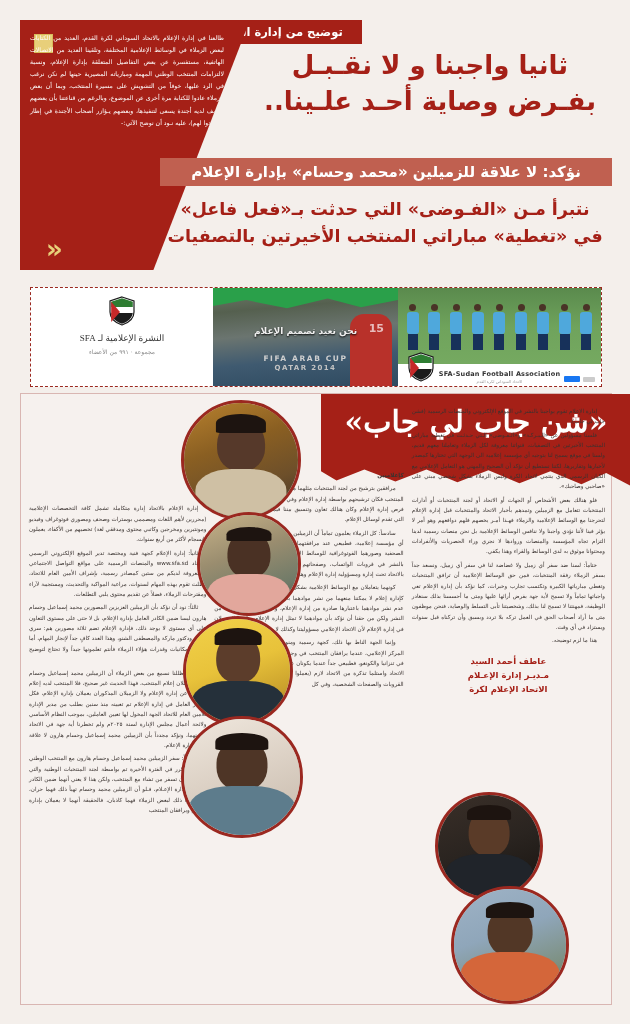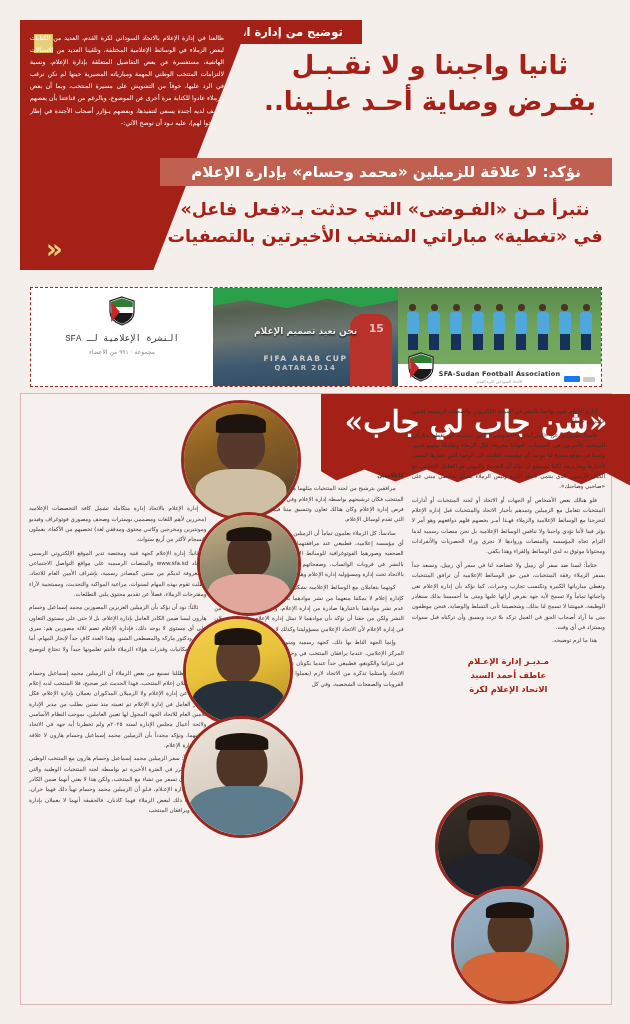--- a/index.html
+++ b/index.html
@@ -79,21 +79,21 @@
   .ps-fb{width:182px;}
   .ps-fifa{width:185px;}
   .ps-team{width:203px;}
 
   .fb-logo{
     position:absolute;top:8px;left:50%;transform:translateX(-50%);
     width:26px;height:30px;
   }
   .fb-title{
     position:absolute;top:45px;left:0;right:0;text-align:center;
-    direction:rtl;font-size:9px;color:#333;font-family:Liberation Mono, monospace;
+    direction:rtl;font-size:9px;color:#333;font-family:Liberation Serif, serif;
   }
   .fb-sub{
     position:absolute;top:60px;left:0;right:0;text-align:center;
     direction:rtl;font-size:6px;color:#888;font-family:"DejaVu Serif",serif;
   }
 
   .fifa-img{position:absolute;inset:0;
     background:linear-gradient(175deg,#6d7a6a 0%,#55604f 22%,#6b7570 45%,#3f5a70 70%,#2e4a60 100%);}
   .fifa-green{position:absolute;top:0;left:0;right:0;height:22px;
     background:#2aa04a;clip-path:polygon(0 0,100% 0,100% 55%,80% 88%,62% 48%,40% 92%,18% 55%,0 82%);}
@@ -321,22 +321,22 @@
         <p>وإنما الجهة الناط بها ذلك، كجهة رسمية ومنوطة ومنعها من استخدام لوقو المركز الإعلامي، عندما يرافقان المنتخب في وجودنا كإدارة إعلام، كذلك ما حدث في تنزانيا والكونغو، فطبيعي جداً عندما يكونان على حساب الاتحاد ونزلا في فندق الاتحاد واستلما تذكرة من الاتحاد لازم (يعملوا كل ذلك) بما في ذلك النشر في القروبات والصفحات الشخصية، وفي كل</p>
       </div>
 
       <div class="col col-left">
         <p>إدارة الإعلام تقوم بواجبنا بالنشر في الموقع الإلكتروني والمنصات الرسمية (فشن جاب لي جاب).</p>
         <p>فلسنا مسؤولين عن «الـبـركـة» و«الـفـوضى» الـتي حـدثـت في تغطية مباراتي المنتخب الأخيرتين في التصفيات، قنواتنا معروفة لكل الزملاء وتعاملنا معهم قديم، ولسنا في موقع يسمح لنا بتوجيه أي مؤسسة إعلامية الى الوجهة التي تختارها كمصدر لأخبارها وتقاريرها، لكننا نستطيع أن نؤكد أن الصحيح والمهني هو التعامل الإعلامي مع الكيان الرسمي الذي ينتمي لاتحاد الكرة وليس الزملاء بشكل شخصي مبني على «صاحبي وصاحبك».</p>
         <p>فلو هنالك بعض الأشخاص أو الجهات أو الاتحاد أو لجنة المنتخبات أو أدارات المنتخبات تتعامل مع الزميلين وتمدهم بأخبار الاتحاد والمنتخبات قبل إدارة الإعلام لتحرجنا مع الوسائط الإعلامية والزملاء فهـذا أمـر يخصهم فلهم دوافعهم وهو أمر لا يؤثر فينا لأننا نؤدي واجبنا ولا ننافس الوسائط الإعلامية بل نحن منصات رسمية لدينا التزام تجاه المؤسسة والمنصات وروادها لا نجري وراء الحصريات والأنفرادات ومحتوانا موثوق به لدى الوسائط والقراء وهذا يكفي.</p>
         <p>ختاماً: لسنا ضد سفر أي زميل ولا غضاضة لنا في سفر أي زميل، ونسعد جداً بسفر الزملاء رفقة المنتخبات، فمن حق الوسائط الإعلامية أن ترافق المنتخبات وتغطي مبارياتها الكبيرة وتكتسب تجارب وخبرات، كما نؤكد بأن إدارة الإعلام تعي واجباتها تماماً ولا تسمح لأية جهة بفرض أرائها عليها ومتى ما أحسسنا بذلك سنغادر الوظيفة، فمهنتنا لا تسمح لنا بذلك، وشخصيتنا تأبى التسلط والوصاية، فنحن موظفون متى ما أراد أصحاب الحق في العمل تركه بلا تردد وبسبق وأن تركناه قبل سنوات ويستزاد في أي وقت.</p>
         <p>هذا ما لزم توضيحه.</p>
         <div class="sig">
+          <div>عاطف أحمد السيد</div>
           <div>مـديـر إدارة الإعـلام</div>
-          <div>عاطف أحمد السيد</div>
           <div>الاتحاد الإعلام لكرة</div>
         </div>
       </div>
     </div>
 
     <div class="portrait pt1">
       <div class="face">
         <div class="f-bg" style="background:linear-gradient(160deg,#b8812e 0%,#8a5f22 38%,#6d4f2a 70%,#3d3026 100%);"></div>
         <div class="f-head" style="top:14%;width:42%;height:46%;"></div>
         <div class="f-hair" style="top:10%;width:44%;height:16%;"></div>

